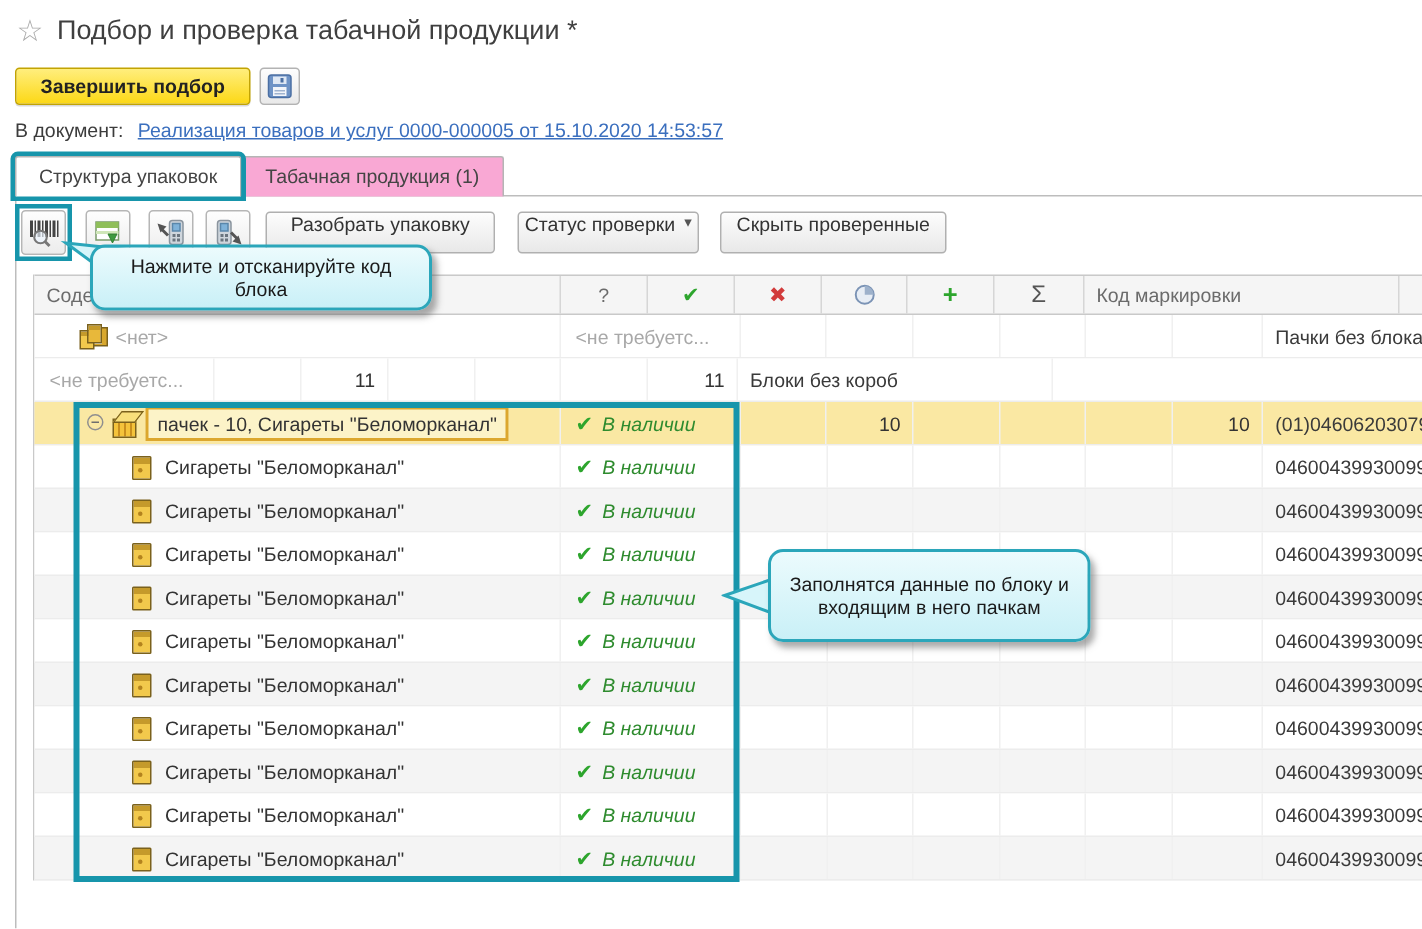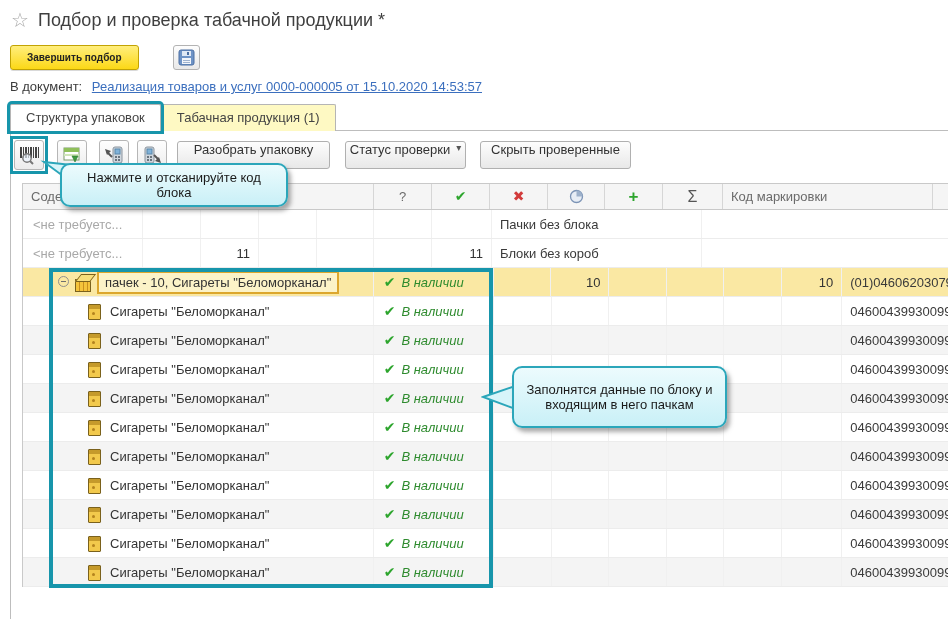--- a/index.html
+++ b/index.html
@@ -10,31 +10,31 @@
   }
   *{box-sizing:border-box; margin:0; padding:0;}
   html,body{width:948px;height:619px;overflow:hidden;}
   body{position:relative;background:#fff;font-family:"Liberation Sans","DejaVu Sans",sans-serif;font-size:13px;color:#333;}
 
   
   .star{position:absolute;left:11px;top:8px;font-size:20px;color:#ababab;}
   .title{position:absolute;left:38px;top:10px;font-size:18px;color:#3f3f3f;}
   .btn-finish{position:absolute;left:10px;top:45px;height:25px;padding:0 16px;
     background:linear-gradient(#ffee7d,#fcd816);border:1px solid #c2a303;border-radius:3px;
-    font-weight:bold;font-size:10px;color:#222;box-shadow:0 1px 0 rgba(0,0,0,.15);cursor:pointer;}
+    font-weight:bold;font-size:13px;color:#222;box-shadow:0 1px 0 rgba(0,0,0,.15);cursor:pointer;}
   .btn-save{position:absolute;left:173px;top:45px;width:27px;height:25px;
     background:linear-gradient(#fdfdfd,#e9e9e9);border:1px solid #b3b3b3;border-radius:3px;
     display:flex;align-items:center;justify-content:center;cursor:pointer;}
   .docline{position:absolute;left:10px;top:79px;font-size:13px;color:#3c3c3c;}
   .docline a{color:var(--link);text-decoration:underline;cursor:pointer;}
 
   
   .tabstrip{position:absolute;left:10px;top:104px;display:flex;z-index:6;}
   .tab{height:27px;line-height:26px;padding:0 15px;font-size:13px;color:#444;
-    background:#fef9c3;border:1px solid #b5b5b5;border-bottom:none;border-radius:2px 2px 0 0;cursor:pointer;}
+    background:#f9a8d4;border:1px solid #b5b5b5;border-bottom:none;border-radius:2px 2px 0 0;cursor:pointer;}
   .tab.active{background:#fff;position:relative;z-index:7;}
   .tab.hl{box-shadow:0 0 0 3px var(--teal);}
   .panel-top{position:absolute;left:10px;top:130px;right:0;height:1px;background:#bdbdbd;z-index:5;}
   .panel-left{position:absolute;left:10px;top:130px;bottom:0;width:1px;background:#bdbdbd;}
 
   
   .icbtn{position:absolute;top:140px;width:30px;height:30px;border:1px solid #b6b6b6;border-radius:3px;
     background:linear-gradient(#fefefe,#ececec);display:flex;align-items:center;justify-content:center;cursor:pointer;}
   .hl-scan{position:absolute;left:10px;top:136px;width:38px;height:38px;border:3px solid var(--teal);z-index:25;pointer-events:none;}
   .tbtn{position:absolute;top:141px;height:28px;border:1px solid #b0b0b0;border-radius:3px;
@@ -199,20 +199,27 @@
         <circle cx="7.5" cy="7.5" r="6" fill="#e7edf5" stroke="#7b93b5" stroke-width="1.3"></circle>
         <path d="M7.5 7.5 L7.5 1.5 A6 6 0 0 1 13.5 7.5 Z" fill="#9db1cb"></path>
       </svg>
     </div>
     <div class="hc w-plus cen"><span style="color:#2DA52D;font-weight:900;font-size:17px">+</span></div>
     <div class="hc w-sigma cen" style="font-size:16px;color:#555">Σ</div>
     <div class="hc w-code">Код маркировки</div>
   </div>
   <div id="tbody">
       <div class="trow lvl0">
+    <div class="c c-name w-name">
+      <span class="expander" style="visibility: hidden;">
+            <i></i>
+          </span>
+      <span class="ic stack"></span>
+      <span class="nm muted">&lt;нет&gt;</span>
+    </div>
     <div class="c w-status">
 
       <span class="sttxt muted stmuted">&lt;не требуетс...</span>
     </div>
     <div class="c w-q"></div>
     <div class="c w-check num"></div>
     <div class="c w-cross"></div>
     <div class="c w-clock"></div>
     <div class="c w-plus"></div>
     <div class="c w-sigma num"></div>

